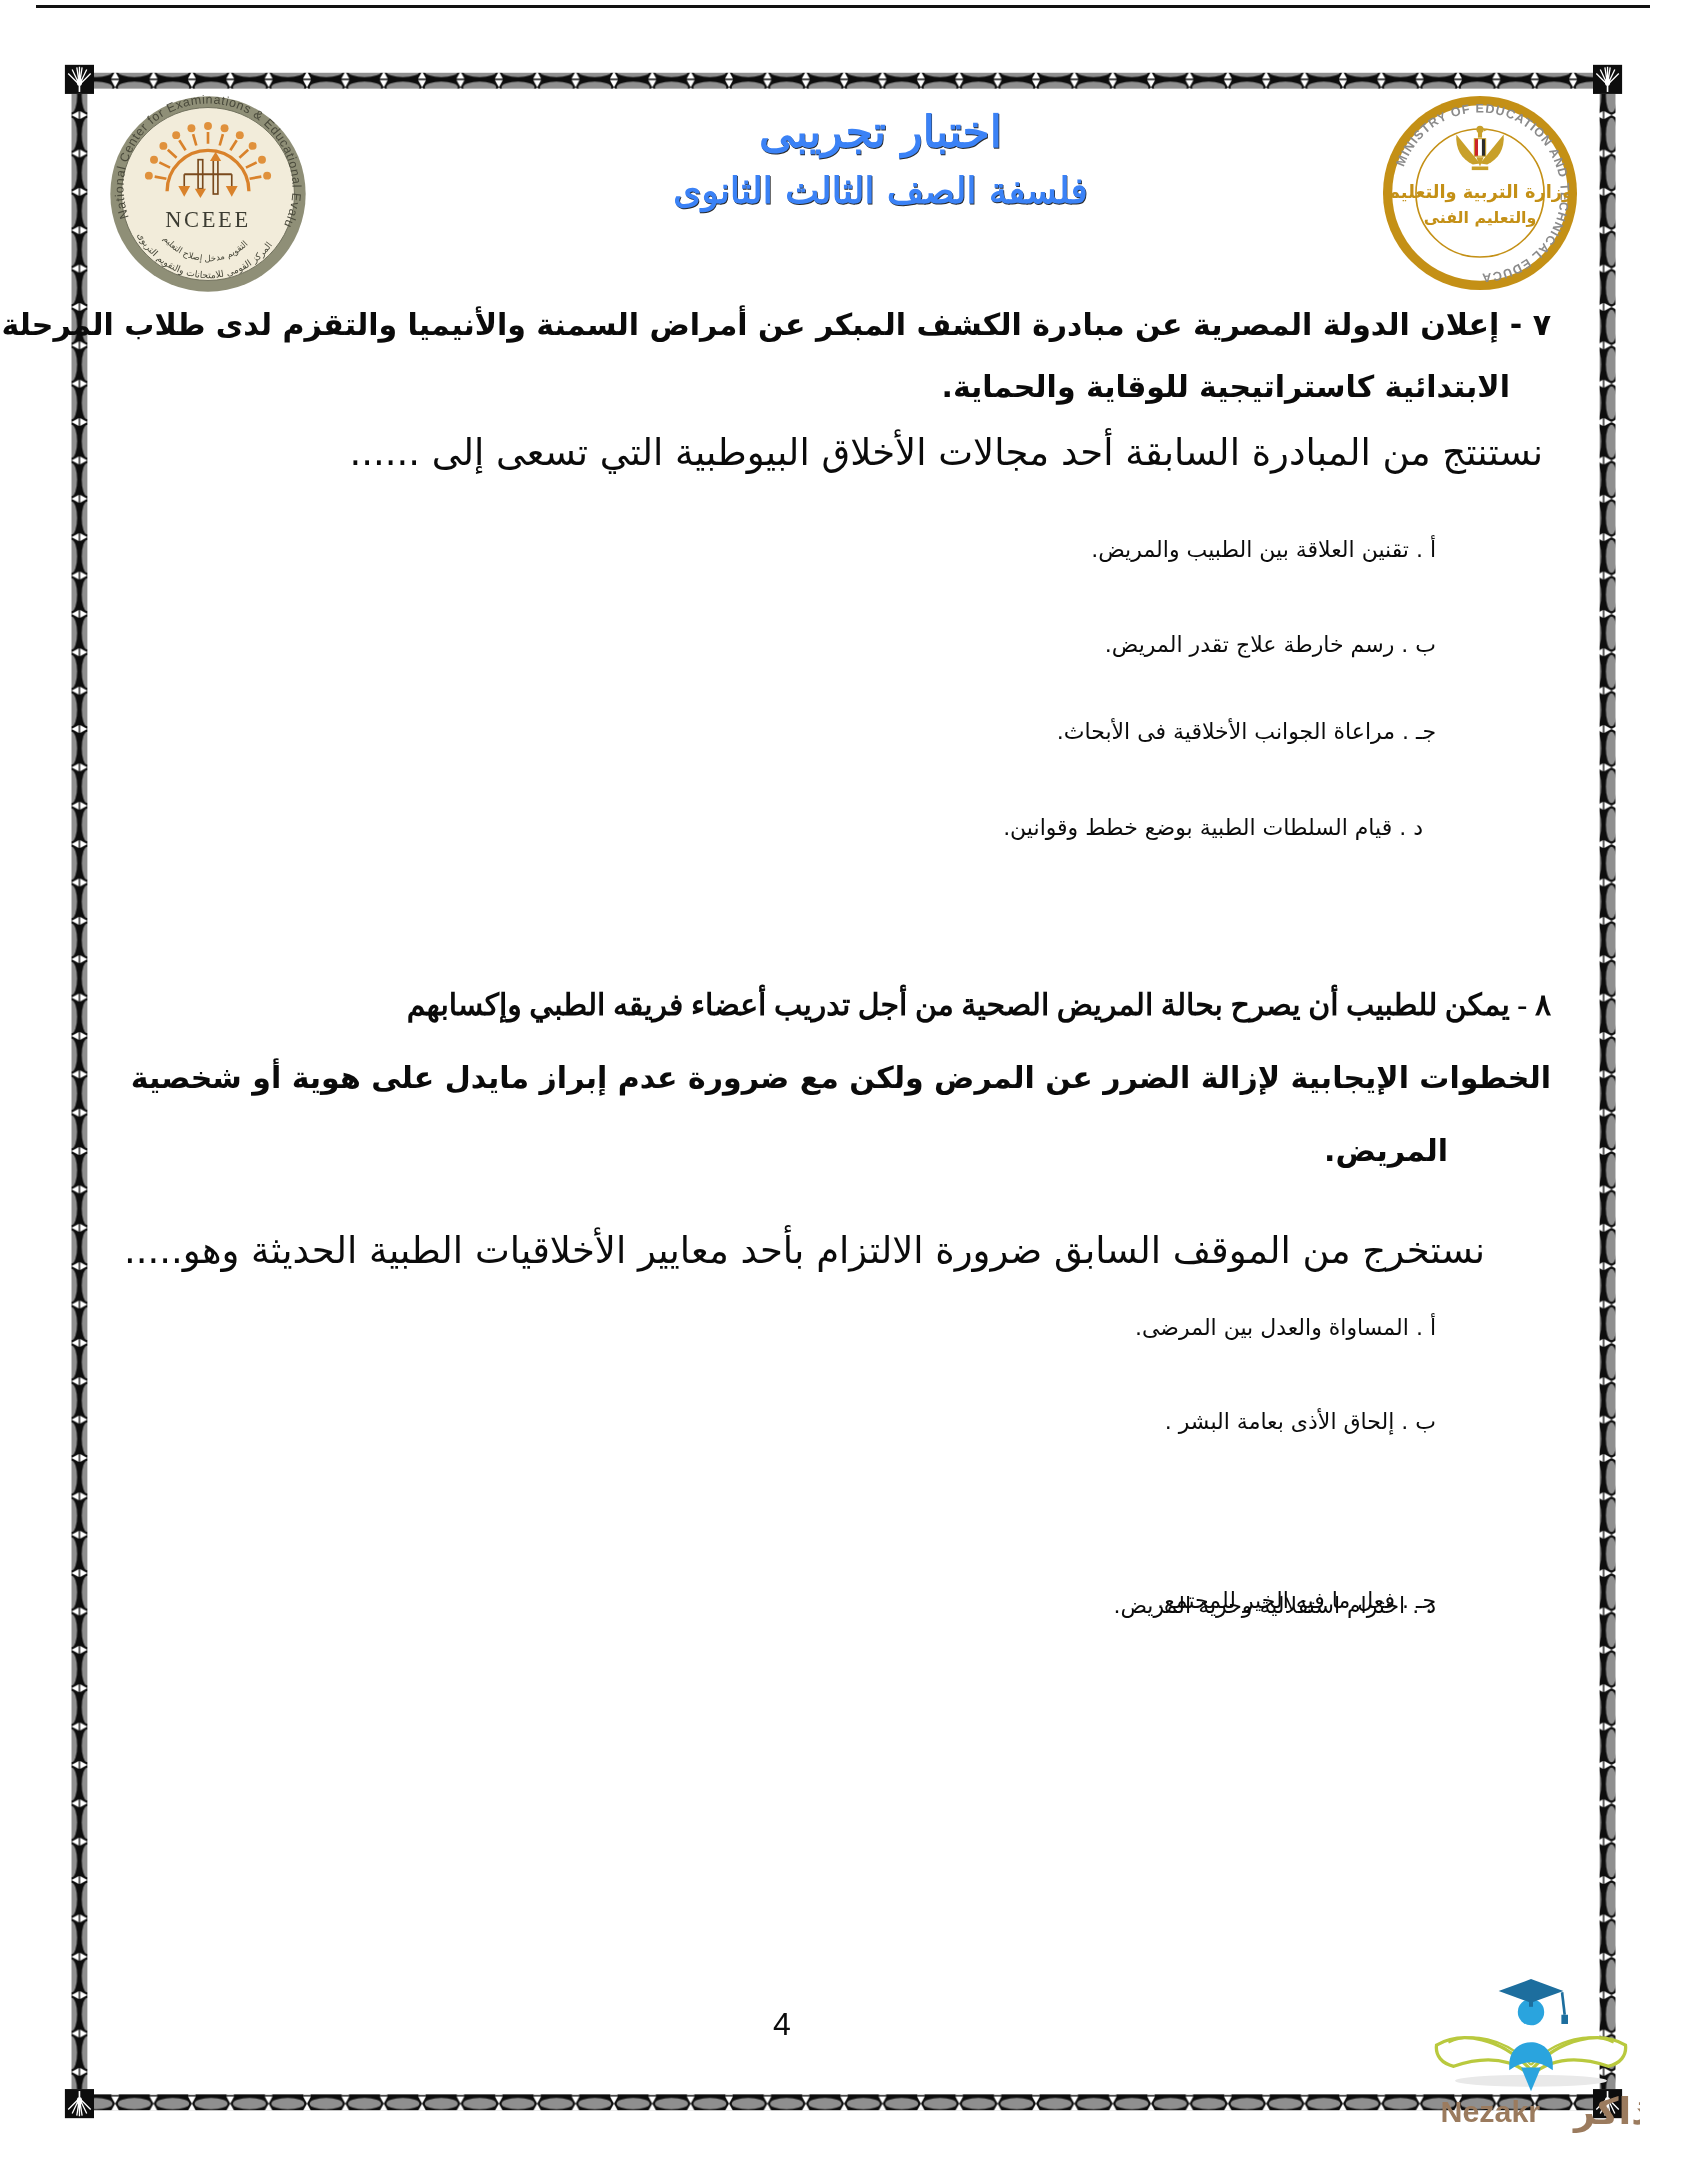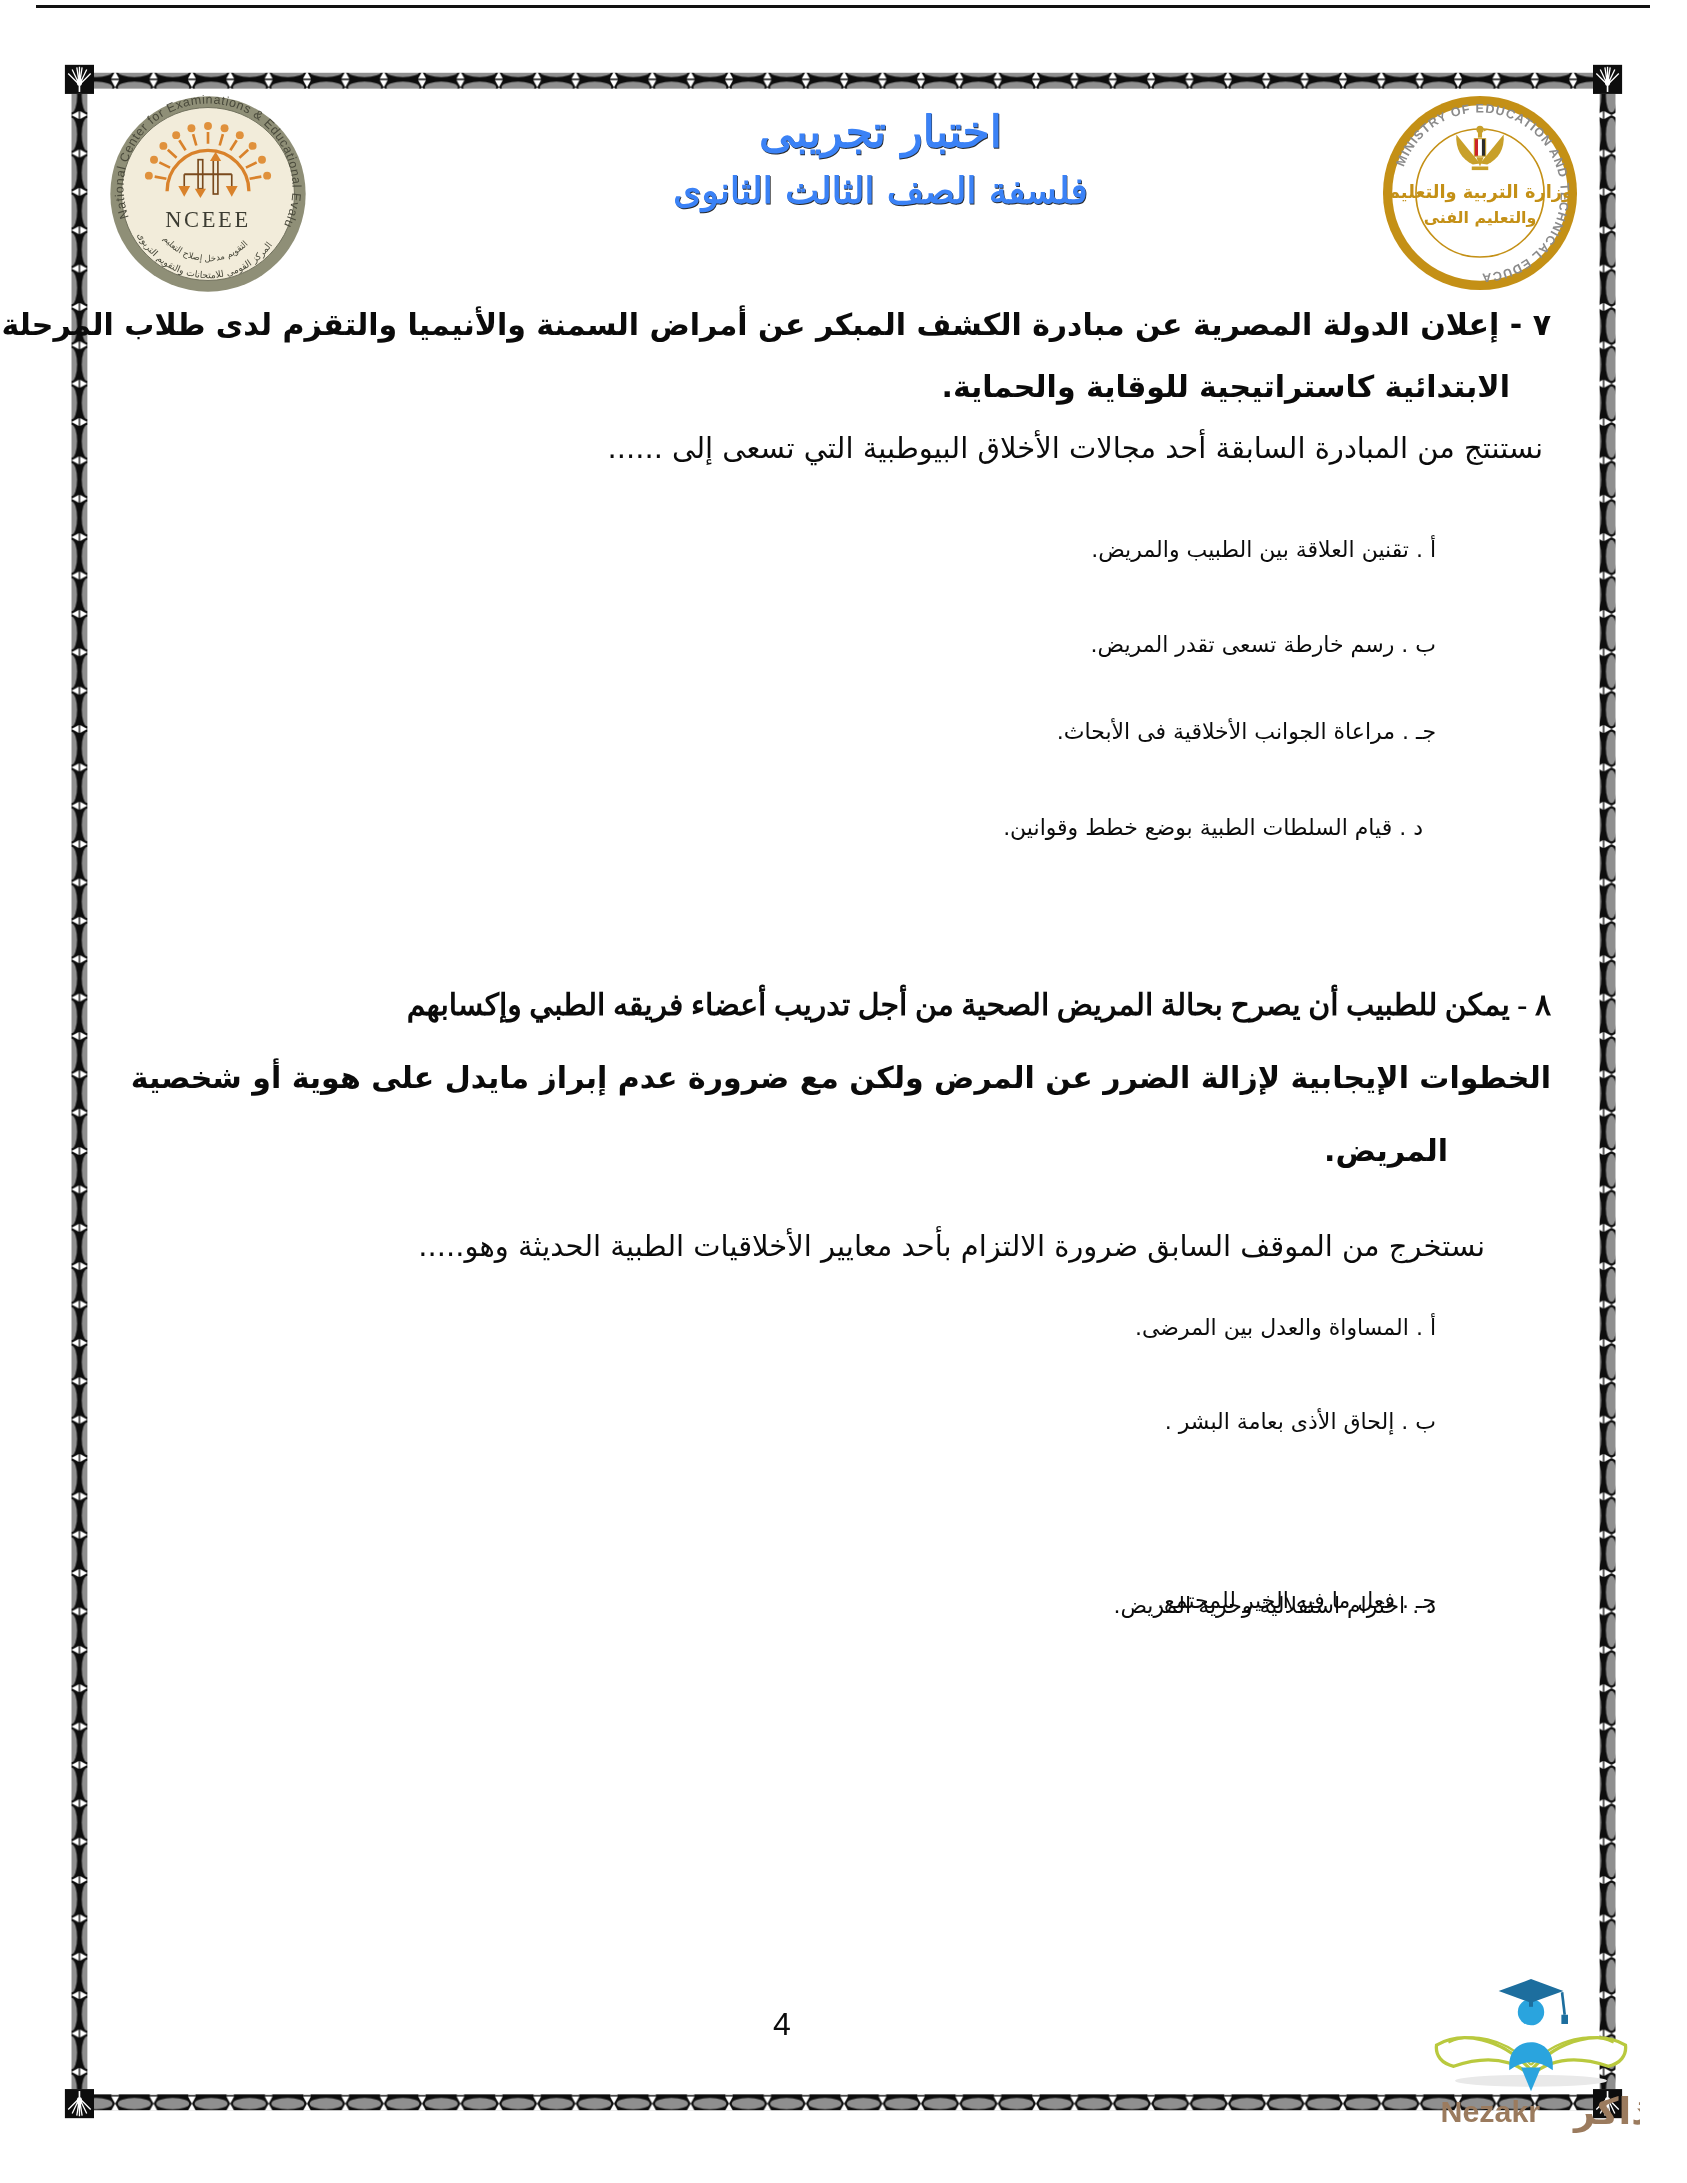--- a/index.html
+++ b/index.html
@@ -15,21 +15,21 @@
   
   .title{
     left:0;width:1687px;text-align:center;font-weight:bold;color:#3b82f6;
     font-family:"DejaVu Serif","Liberation Serif",serif;
     text-shadow:0.7px 0.7px 0 #2a2a2a;letter-spacing:0.7px;margin-left:37px;
   }
   .title1{top:106px;font-size:44px;}
   .title2{top:169px;font-size:36px;}
   
   .qline{font-size:30px;font-weight:bold;line-height:1.0;text-align:right;}
-  .stem{font-size:29px;font-weight:normal;}
+  .stem{font-size:37px;font-weight:normal;}
   .opt{font-size:22px;font-weight:normal;}
   .pagenum{left:773px;top:2006px;font-size:32px;font-family:"Liberation Sans",sans-serif;}
   svg text{font-family:"Liberation Sans",sans-serif;}
   svg .serif{font-family:"Liberation Serif",serif;}
   svg .arab{font-family:"DejaVu Sans",sans-serif;}
 </style>
 </head>
 <body>
 
 <div class="topline"></div>
@@ -146,21 +146,21 @@
 </svg>
 
 <div class="abs title title1 rtl">اختبار تجريبى</div>
 <div class="abs title title2 rtl">فلسفة الصف الثالث الثانوى</div>
 
 <div class="abs rtl qline" style="right:136px;top:310px;">٧ - إعلان الدولة المصرية عن مبادرة الكشف المبكر عن أمراض السمنة والأنيميا والتقزم لدى طلاب المرحلة</div>
 <div class="abs rtl qline" style="right:177px;top:372px;">الابتدائية كاستراتيجية للوقاية والحماية.</div>
 <div class="abs rtl stem" style="right:144px;top:431px;">نستنتج من المبادرة السابقة أحد مجالات الأخلاق البيوطبية التي تسعى إلى ......</div>
 
 <div class="abs rtl opt" style="right:251px;top:537px;">أ . تقنين العلاقة بين الطبيب والمريض.</div>
-<div class="abs rtl opt" style="right:251px;top:632px;">ب . رسم خارطة تسعى  تقدر المريض.</div>
+<div class="abs rtl opt" style="right:251px;top:632px;">ب . رسم خارطة علاج  تقدر المريض.</div>
 <div class="abs rtl opt" style="right:251px;top:719px;">جـ .  مراعاة الجوانب الأخلاقية فى الأبحاث.</div>
 <div class="abs rtl opt" style="right:264px;top:815px;text-align:center;">د . قيام السلطات الطبية بوضع خطط وقوانين.</div>
 
 <div class="abs rtl qline" style="right:136px;top:990px;font-family:Liberation Serif, serif;">٨ - يمكن للطبيب أن يصرح بحالة المريض الصحية من أجل تدريب أعضاء فريقه الطبي وإكسابهم</div>
 <div class="abs rtl qline" style="right:136px;top:1063px;">الخطوات الإيجابية لإزالة الضرر عن المرض ولكن مع ضرورة عدم إبراز مايدل على هوية أو شخصية</div>
 <div class="abs rtl qline" style="right:239px;top:1136px;">المريض.</div>
 <div class="abs rtl stem" style="right:202px;top:1229px;">نستخرج من الموقف السابق ضرورة الالتزام بأحد معايير الأخلاقيات الطبية الحديثة وهو.....</div>
 
 <div class="abs rtl opt" style="right:251px;top:1315px;">أ . المساواة والعدل بين المرضى.</div>
 <div class="abs rtl opt" style="right:251px;top:1409px;">ب . إلحاق الأذى بعامة البشر .</div>

